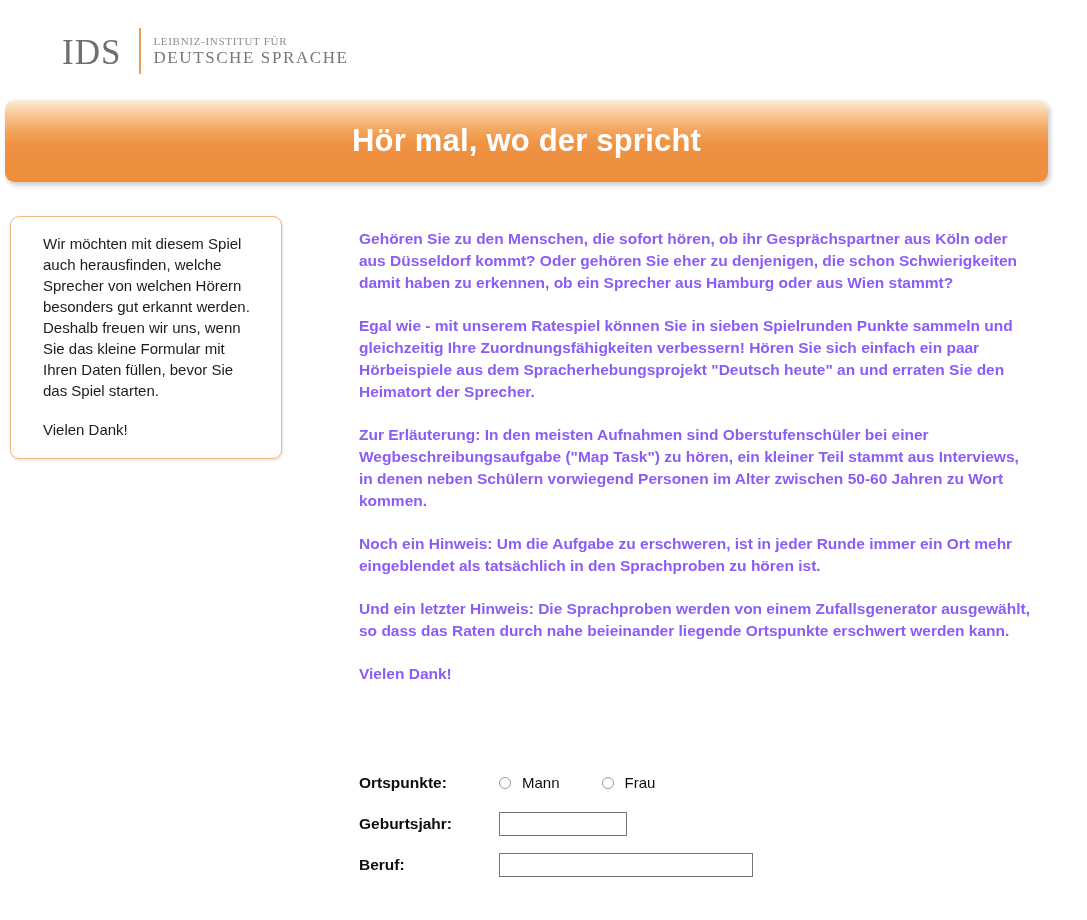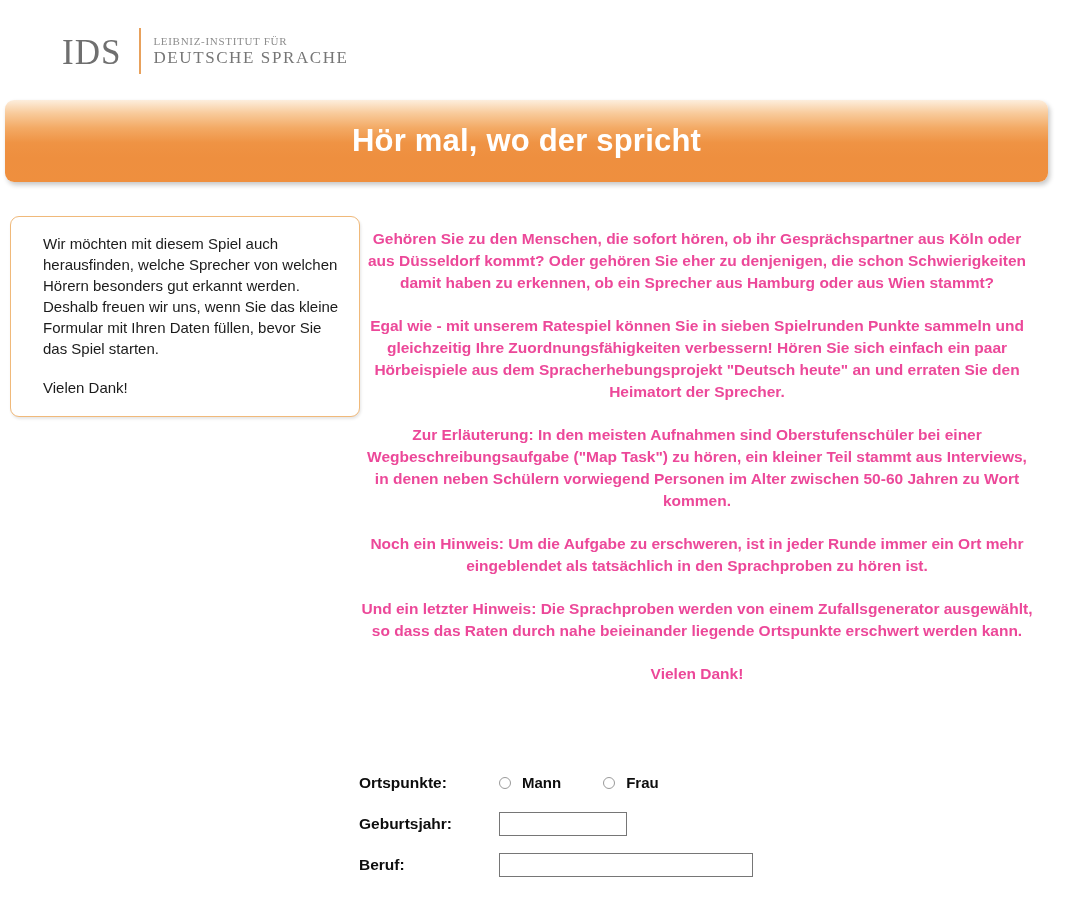--- a/index.html
+++ b/index.html
@@ -97,21 +97,21 @@
     letter-spacing: 0.2px;
     text-align: center;
     white-space: nowrap;
   }
 
   
   .note-box {
     position: absolute;
     left: 10px;
     top: 216px;
-    width: 350px;
+    width: 272px;
     box-sizing: border-box;
     border: 1px solid #f0b97a;
     border-radius: 9px;
     background: #ffffff;
     padding: 16px 20px 18px 32px;
     box-shadow: 1px 2px 3px rgba(0,0,0,0.10);
   }
   .note-box p {
     margin: 0;
     font-size: 15px;
@@ -127,22 +127,21 @@
     position: absolute;
     left: 359px;
     top: 228px;
     width: 676px;
   }
   .main p {
     margin: 0 0 21px 0;
     font-size: 15.5px;
     font-weight: bold;
     line-height: 22px;
-    color: #ec4899;
-    text-align: center;
+    color: #8b5cf6;
   }
   .main p.tight {
     margin-bottom: 20px;
   }
 
   
   .form {
     position: absolute;
     left: 359px;
     top: 762px;
@@ -174,21 +173,21 @@
     height: 12px;
     border: 1px solid #9a9a9a;
     border-radius: 50%;
     background: #ffffff;
     box-sizing: border-box;
     display: inline-block;
   }
   .radio-label {
     margin-left: 11px;
     font-size: 15px;
-    font-weight: bold;
+    font-weight: normal;
     color: #0d0d0d;
   }
   .txt-input {
     height: 24px;
     border: 1px solid #767676;
     background: #ffffff;
     box-sizing: border-box;
     font-family: "Liberation Sans", sans-serif;
     font-size: 14px;
     padding: 0 4px;

